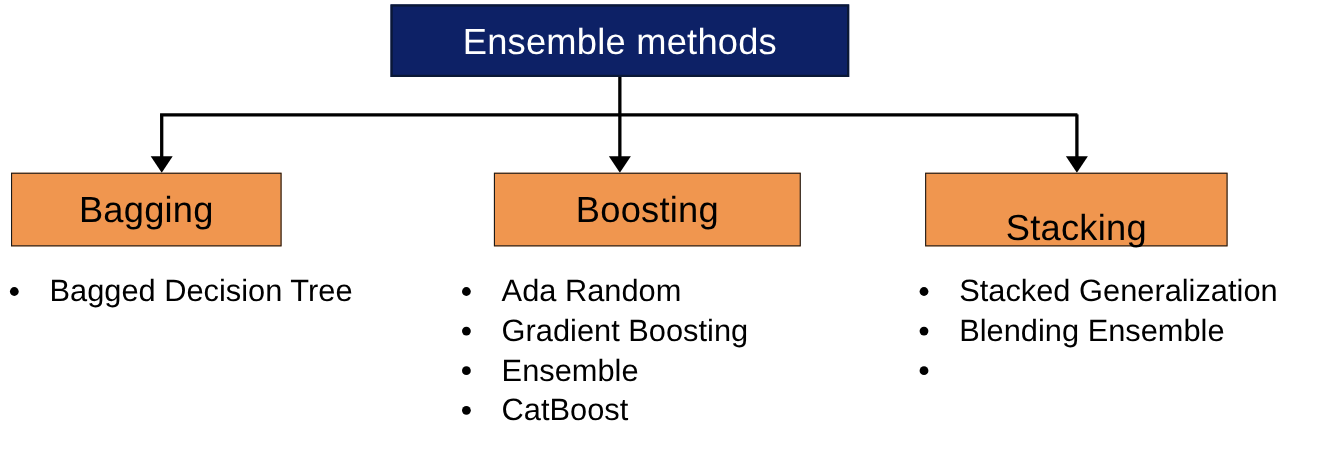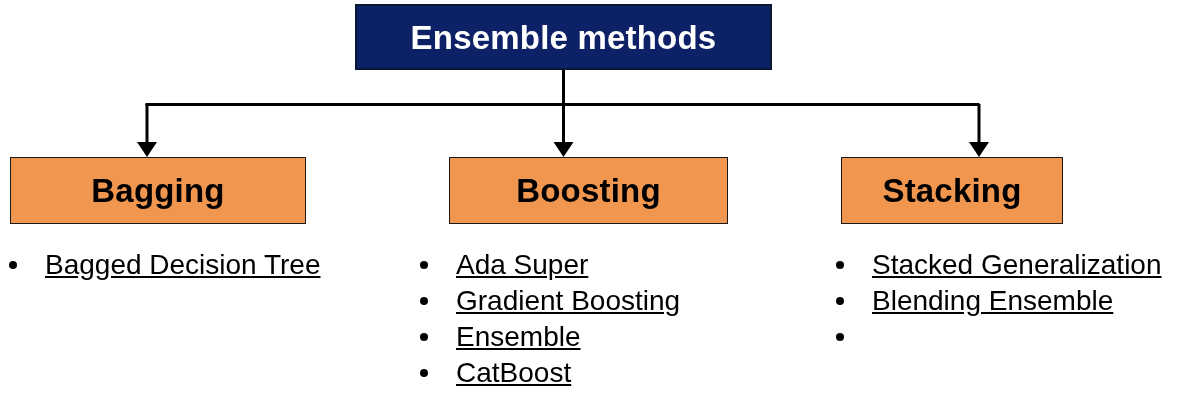--- a/index.html
+++ b/index.html
@@ -25,56 +25,54 @@
   }
   .node {
     position: absolute;
     display: flex;
     align-items: center;
     justify-content: center;
     text-align: center;
     font-size: 33px;
     line-height: 1;
     letter-spacing: 0.2px;
-    font-weight: bold;
   }
   .root-box {
     left: 355px; top: 4px;
     width: 417px; height: 66px;
     background: var(--root-bg, #0D2166);
     border: 2px solid var(--root-border, #0A1836);
     color: var(--root-text, #FFFFFF);
   }
   .branch-box {
     top: 157px;
     height: 67px;
     background: var(--branch-bg, #F0964F);
     border: 1.5px solid var(--branch-border, #1A1A1A);
     color: #000000;
   }
-  .branch-box.b0 { left: 10px;  width: 296px; text-align: right; }
+  .branch-box.b0 { left: 10px;  width: 246px; text-align: right; }
   .branch-box.b1 { left: 423px; width: 279px; margin-left: 26px; }
-  .branch-box.b2 { left: 841px; width: 222px; }
+  .branch-box.b2 { left: 841px; width: 275px; align-items: flex-end; }
 
   .branch-list {
     position: absolute;
     top: 247px;
     list-style: none;
     font-size: 28px;
     line-height: 36px;
     color: #000000;
     white-space: nowrap;
   }
   .branch-list.l0 { left: 9px;   }
   .branch-list.l1 { left: 420px; }
   .branch-list.l2 { left: 836px; }
   .branch-list li {
     display: flex;
     align-items: flex-start;
-    text-decoration: underline;
   }
   .bullet {
     flex: 0 0 auto;
     width: 8px; height: 8px;
     margin-top: 14px;
     margin-right: 28px;
     border-radius: 50%;
     background: #000000;
   }
 </style>
@@ -122,21 +120,21 @@
   <ul class="branch-list l0">
     <li>
       <span class="bullet"></span>
       <span>Bagged Decision Tree</span>
     </li>
   </ul>
 
   <ul class="branch-list l1">
     <li>
       <span class="bullet"></span>
-      <span>Ada Super</span>
+      <span>Ada Random</span>
     </li>
     <li>
       <span class="bullet"></span>
       <span>Gradient Boosting</span>
     </li>
     <li>
       <span class="bullet"></span>
       <span>Ensemble</span>
     </li>
     <li>

